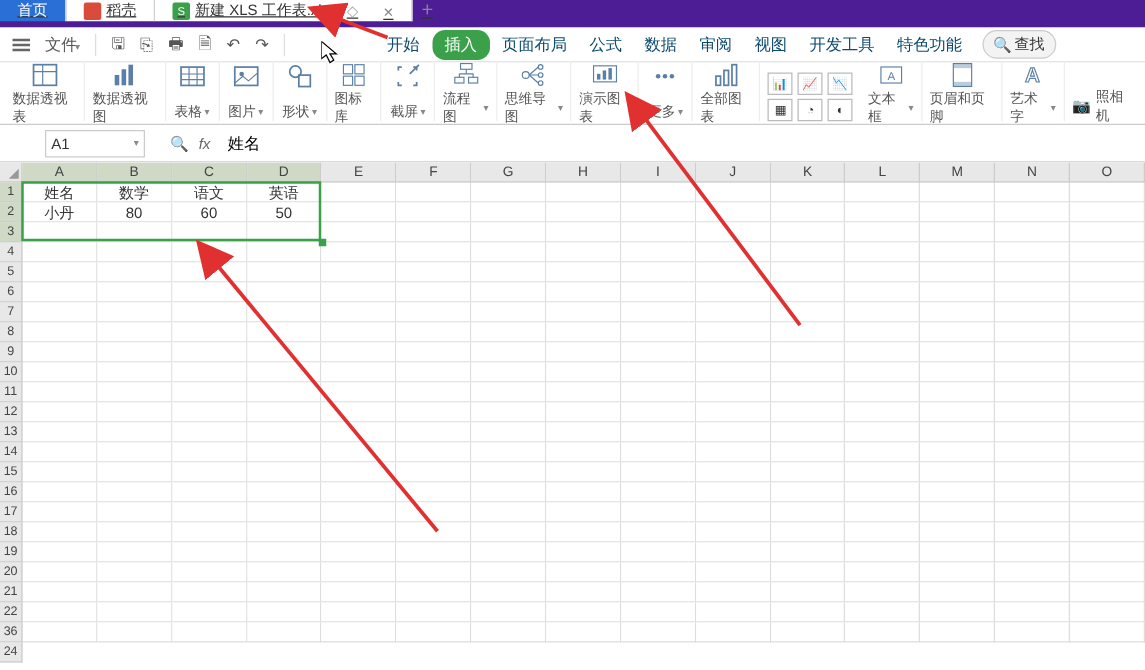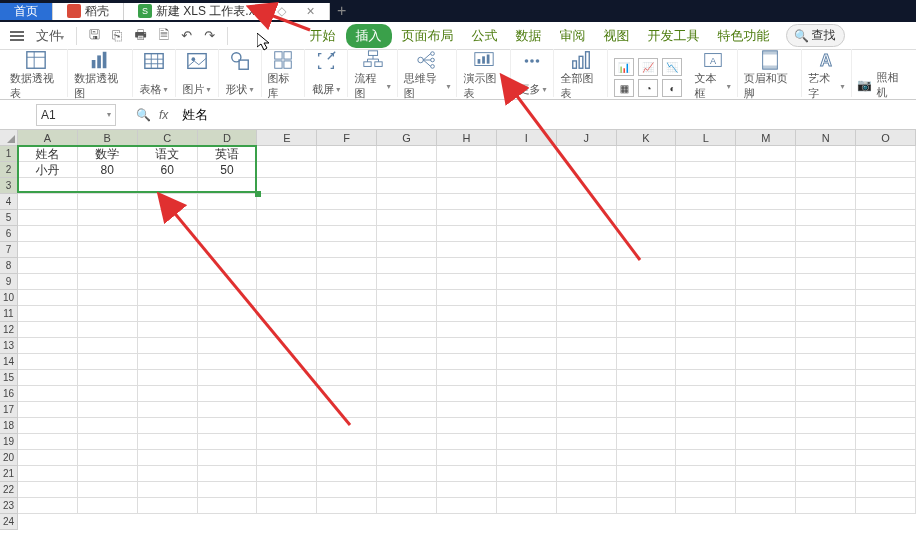--- a/index.html
+++ b/index.html
@@ -1,38 +1,38 @@
 <!DOCTYPE html>
 <html><head>
 <meta charset="utf-8">
 <style>
 * { margin: 0; padding: 0; box-sizing: border-box; font-family: "Microsoft YaHei", Arial, sans-serif; }
 body { width: 916px; height: 536px; background: #f5f5f5; overflow: hidden; font-size: 12px; color: #333; position: relative; }
 
 
-.tabs { display: flex; height: 22px; background: #0f172a; align-items: center; }
+.tabs { display: flex; height: 22px; background: #4c1d95; align-items: flex-start; text-decoration: underline; }
 .tab { display: flex; align-items: center; padding: 0 14px; font-size: 12px; border-right: 1px solid #d0d0d0; cursor: pointer; }
 .tab.home { background: #2a6fd6; color: #fff; }
 .tab.docker { background: #fff; }
 .tab.docker .dicon { width: 14px; height: 14px; background: #d94b3a; border-radius: 2px; margin-right: 4px; display: inline-block; }
 .tab.file { background: #fff; }
 .tab.file .xicon { width: 14px; height: 14px; background: #3aa04a; border-radius: 2px; margin-right: 4px; display: inline-block; color: #fff; font-size: 9px; line-height: 14px; text-align: center; }
 .tab .close { margin-left: 20px; color: #888; font-size: 14px; }
 .tab .pin { margin-left: 14px; color: #aaa; font-size: 12px; }
 .newtab { width: 24px; display:flex; align-items:center; justify-content:center; color:#888; cursor:pointer; font-size:16px;}
 
 
 .qbar { display:flex; align-items:center; height:28px; background:#fff; border-bottom:1px solid #ddd; padding: 0 6px; gap:4px; }
 .hamb { display:flex; flex-direction:column; gap:2px; padding:4px; cursor:pointer;}
 .hamb span { width:14px; height:2px; background:#666; display:block;}
 .qbtn { padding:2px 4px; color:#555; cursor:pointer; font-size:13px;}
 .carets { color:#888; font-size:8px; margin-left:-2px;}
 .divider { width:1px; height:18px; background:#ddd; margin:0 4px;}
 .menutabs { display:flex; margin-left:auto; margin-right:auto; gap:2px; align-items:center; }
-.mtab { padding: 4px 8px; color:#4d7c0f; cursor:pointer; font-size:13px; }
+.mtab { padding: 4px 8px; color:#0c4a6e; cursor:pointer; font-size:13px; }
 .mtab.active { background:#3aa04a; color:#fff; border-radius:10px; padding:3px 10px; }
 .searchbox { display:flex; align-items:center; border:1px solid #ccc; border-radius:12px; padding:2px 8px; background:#f3f3f3; margin-left:6px;}
 .searchbox .sicon { color:#666; font-size:12px; margin-right:2px;}
 
 
 .ribbon { display:flex; height:50px; background:#fff; border-bottom:1px solid #ccc; padding:2px 4px; align-items:flex-end; }
 .rgrp { display:flex; flex-direction:column; align-items:center; padding:0 6px; border-right:1px solid #eee; height:48px; justify-content:space-between; cursor:pointer;}
 .rgrp.noborder { border-right:none; }
 .ricon { width:30px; height:24px; display:flex; align-items:center; justify-content:center; color:#5b7fa6; }
 .ricon svg { width:26px; height:22px; }
@@ -375,21 +375,21 @@
       <div class="rh">13</div>
       <div class="rh">14</div>
       <div class="rh">15</div>
       <div class="rh">16</div>
       <div class="rh">17</div>
       <div class="rh">18</div>
       <div class="rh">19</div>
       <div class="rh">20</div>
       <div class="rh">21</div>
       <div class="rh">22</div>
-      <div class="rh">23</div>
+      <div class="rh">36</div>
       <div class="rh">24</div>
     </div>
   <div class="cells" id="cells">
       <div class="row">
         <div class="cell">姓名</div>
         <div class="cell">数学</div>
         <div class="cell">语文</div>
         <div class="cell">英语</div>
         <div class="cell"></div>
         <div class="cell"></div>

